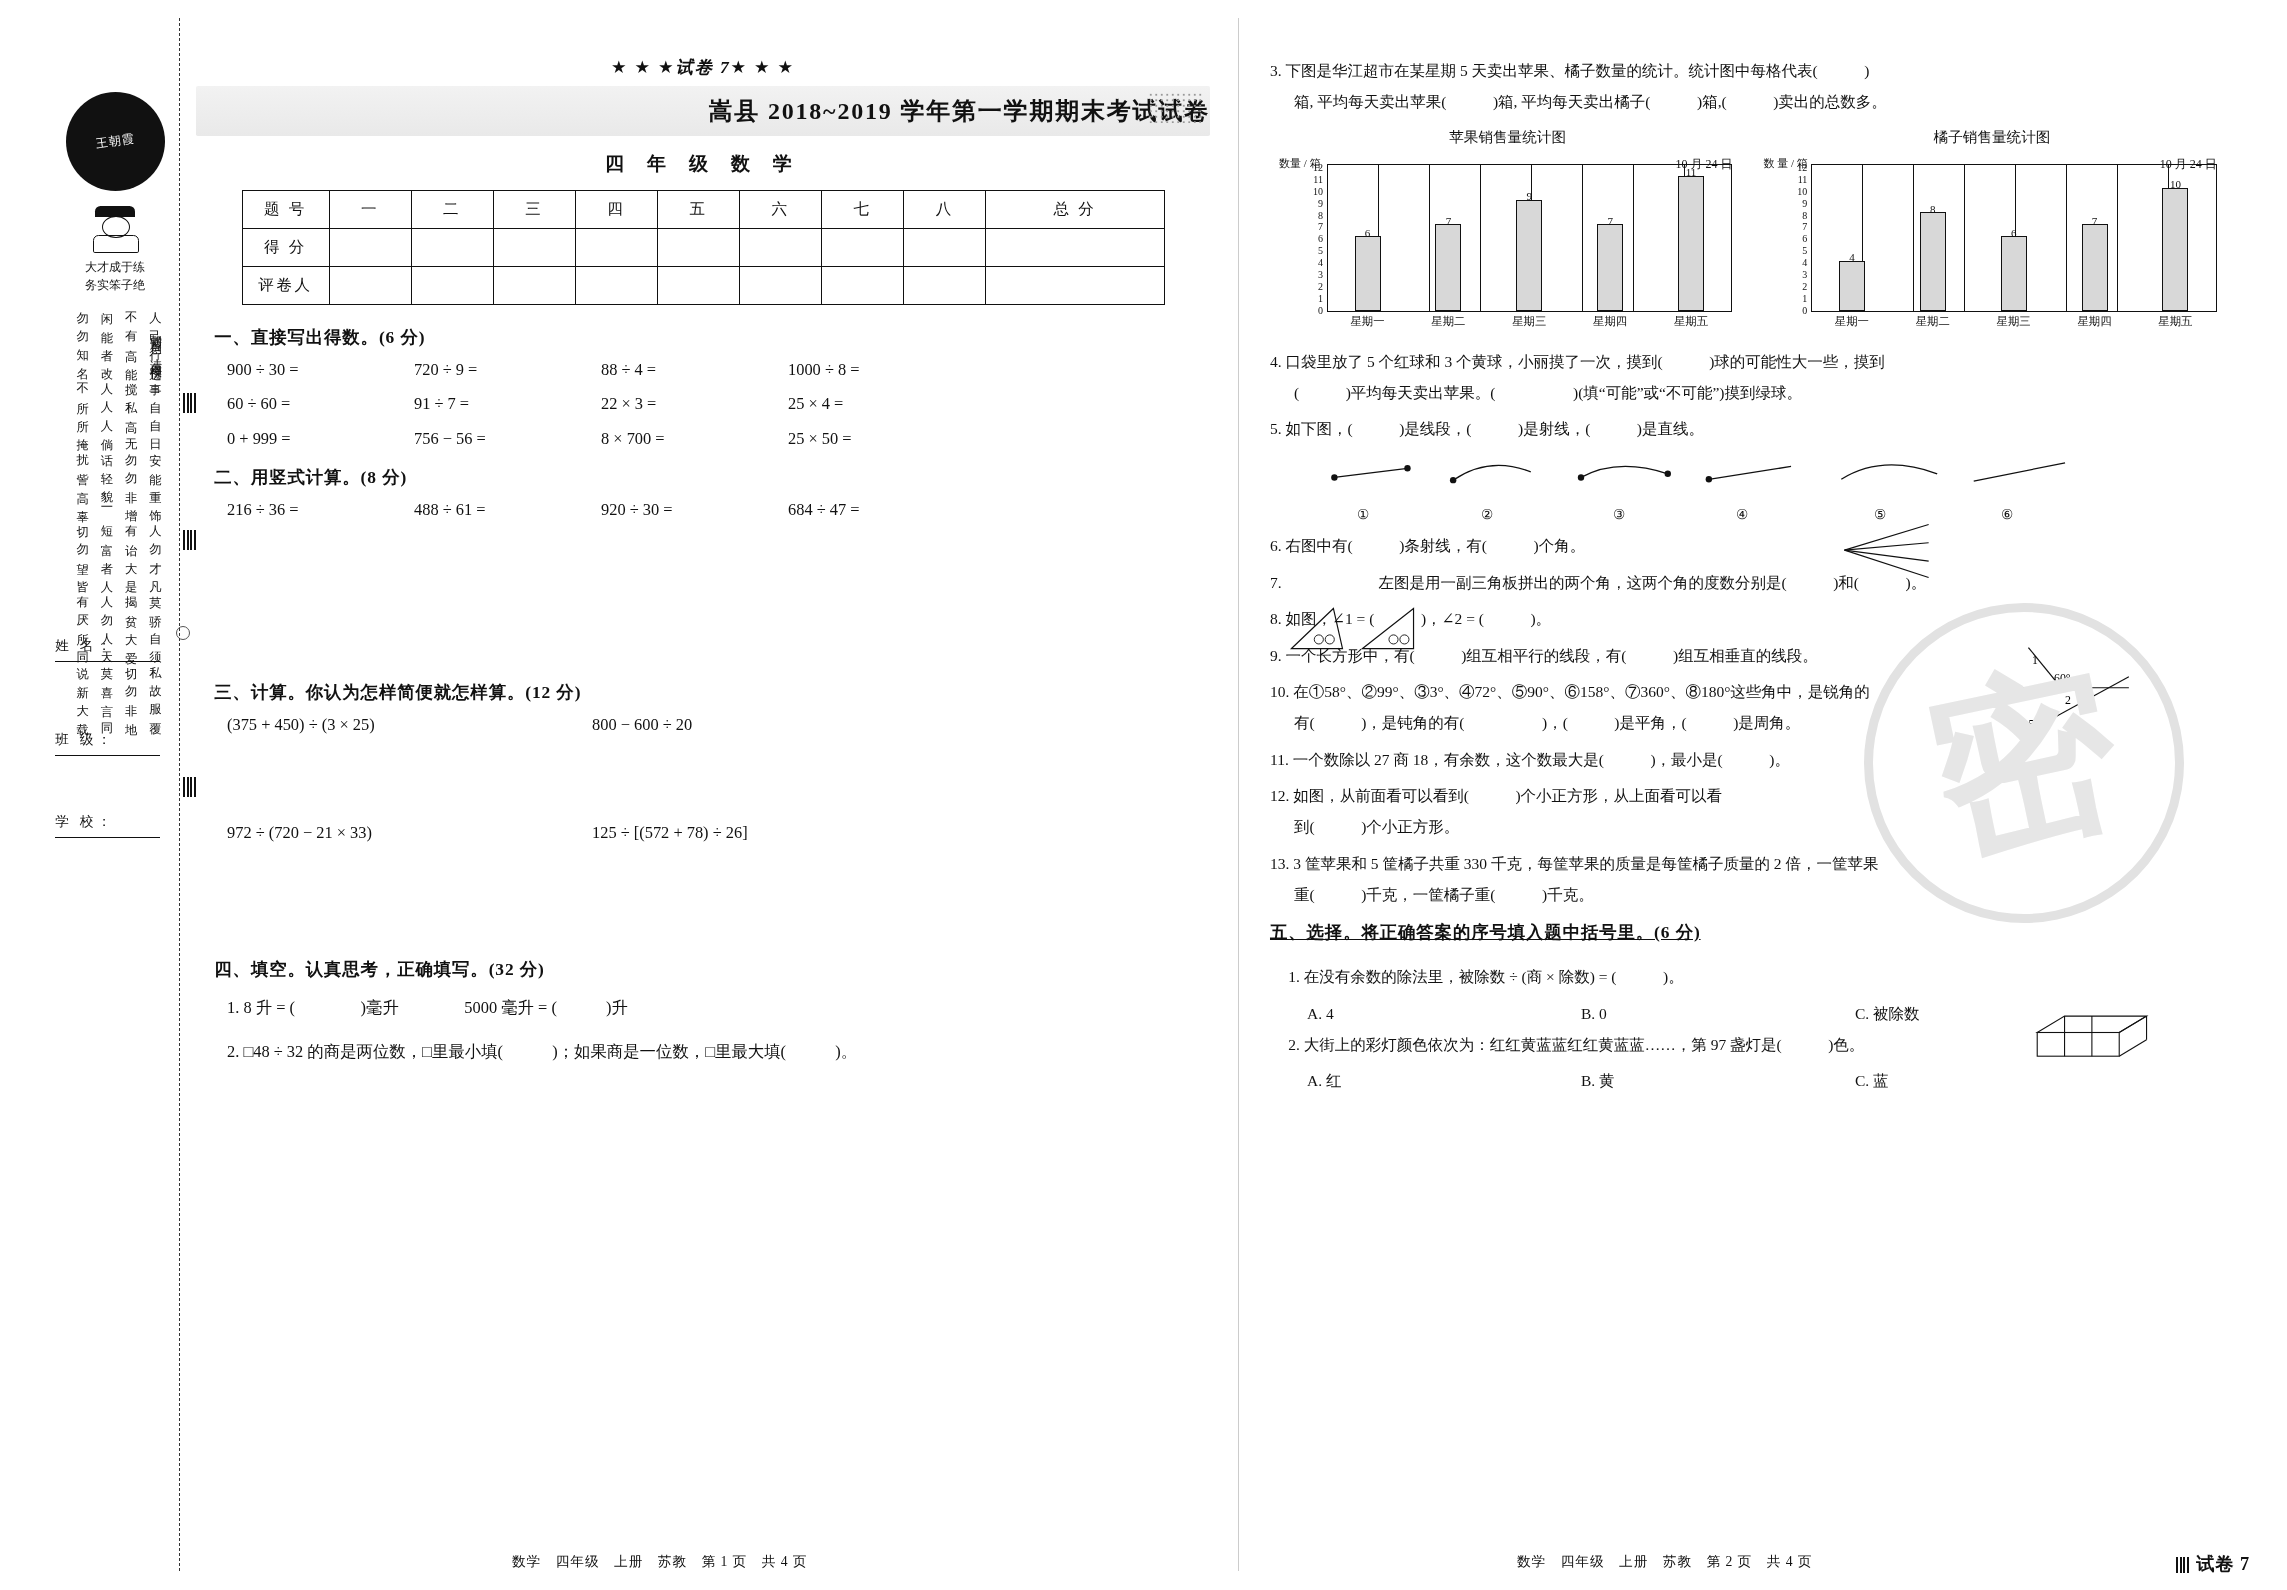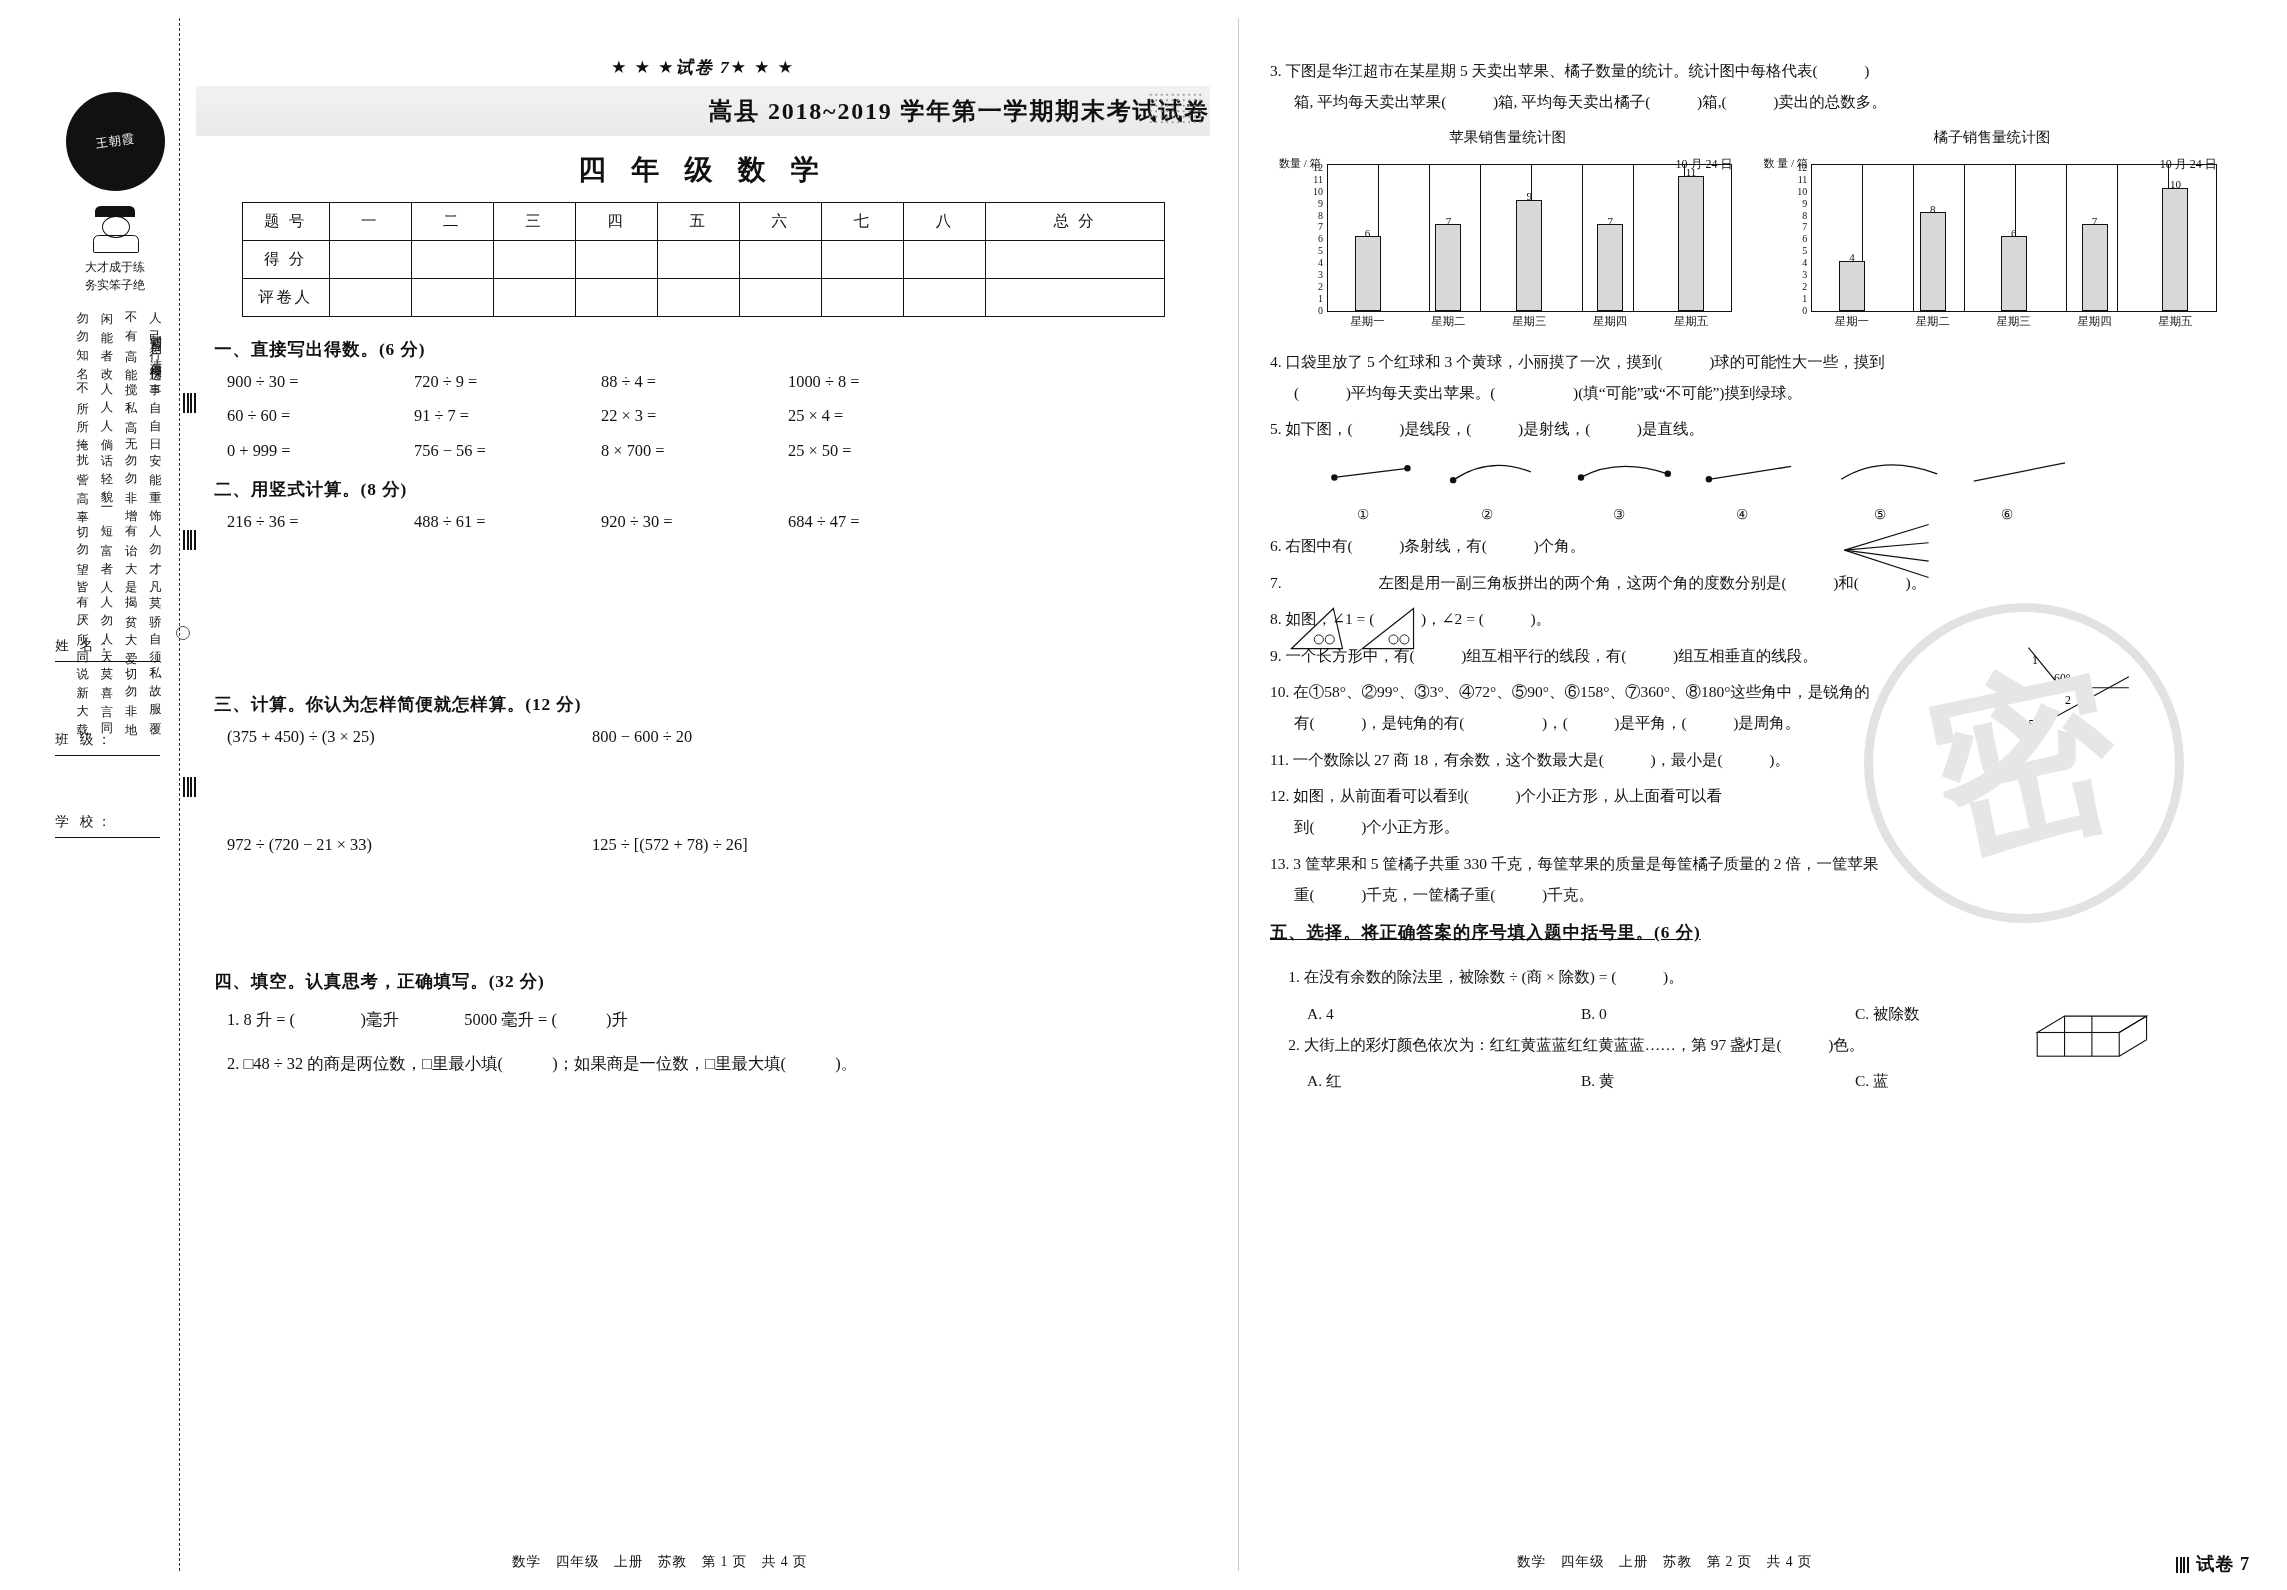--- a/index.html
+++ b/index.html
@@ -29,21 +29,21 @@
   .divider{position:absolute;left:179px;top:18.3px;width:0;height:1553px;border-left:0.9px dashed #333;}
   .divider2{position:absolute;left:1238px;top:18.3px;width:0;height:1553px;border-left:0.9px solid #ccc;}
   
   .colA{position:absolute;left:196px;top:55px;width:1014px;}
   .paper-tag{text-align:center;font-size:17.4px;letter-spacing:1.8px;margin-bottom:7.3px;}
   .paper-tag i{font-style:italic;font-weight:bold;}
   .title-bar{position:relative;text-align:right;font-size:24px;font-weight:bold;letter-spacing:1.8px;
              background:linear-gradient(#f2f2f2,#e9e9e9);padding:9.1px 0 9.1px 0;border-radius:1.8px;}
   .title-bar .dots{position:absolute;right:7.3px;top:5.5px;width:55px;height:31px;
         background-image:radial-gradient(#999 1px, transparent 1.1px);background-size:5.5px 5.5px;}
-  .subject{text-align:center;font-size:28px;font-weight:bold;letter-spacing:9.1px;margin:14.6px 0 12.8px;}
+  .subject{text-align:center;font-size:19px;font-weight:bold;letter-spacing:9.1px;margin:14.6px 0 12.8px;}
   table.score{border-collapse:collapse;width:923px;margin:0 auto 20px;}
   table.score td{border:0.9px solid #111;height:35px;text-align:center;font-size:15.5px;letter-spacing:2.7px;}
   table.score td.h{width:84px;}
   .sec{font-size:17.4px;font-weight:bold;letter-spacing:0.9px;margin:16.4px 0 11px 18.3px;}
   .qrow{display:flex;margin:0 0 14.6px 31px;font-size:16.4px;}
   .qrow div{width:187px;}
   .two-col{display:flex;margin:0 0 12.8px 31px;font-size:16.4px;}
   .two-col div:first-child{width:365px;}
   .fill-line{margin:0 0 11px 31px;font-size:16.4px;line-height:2;}
   

